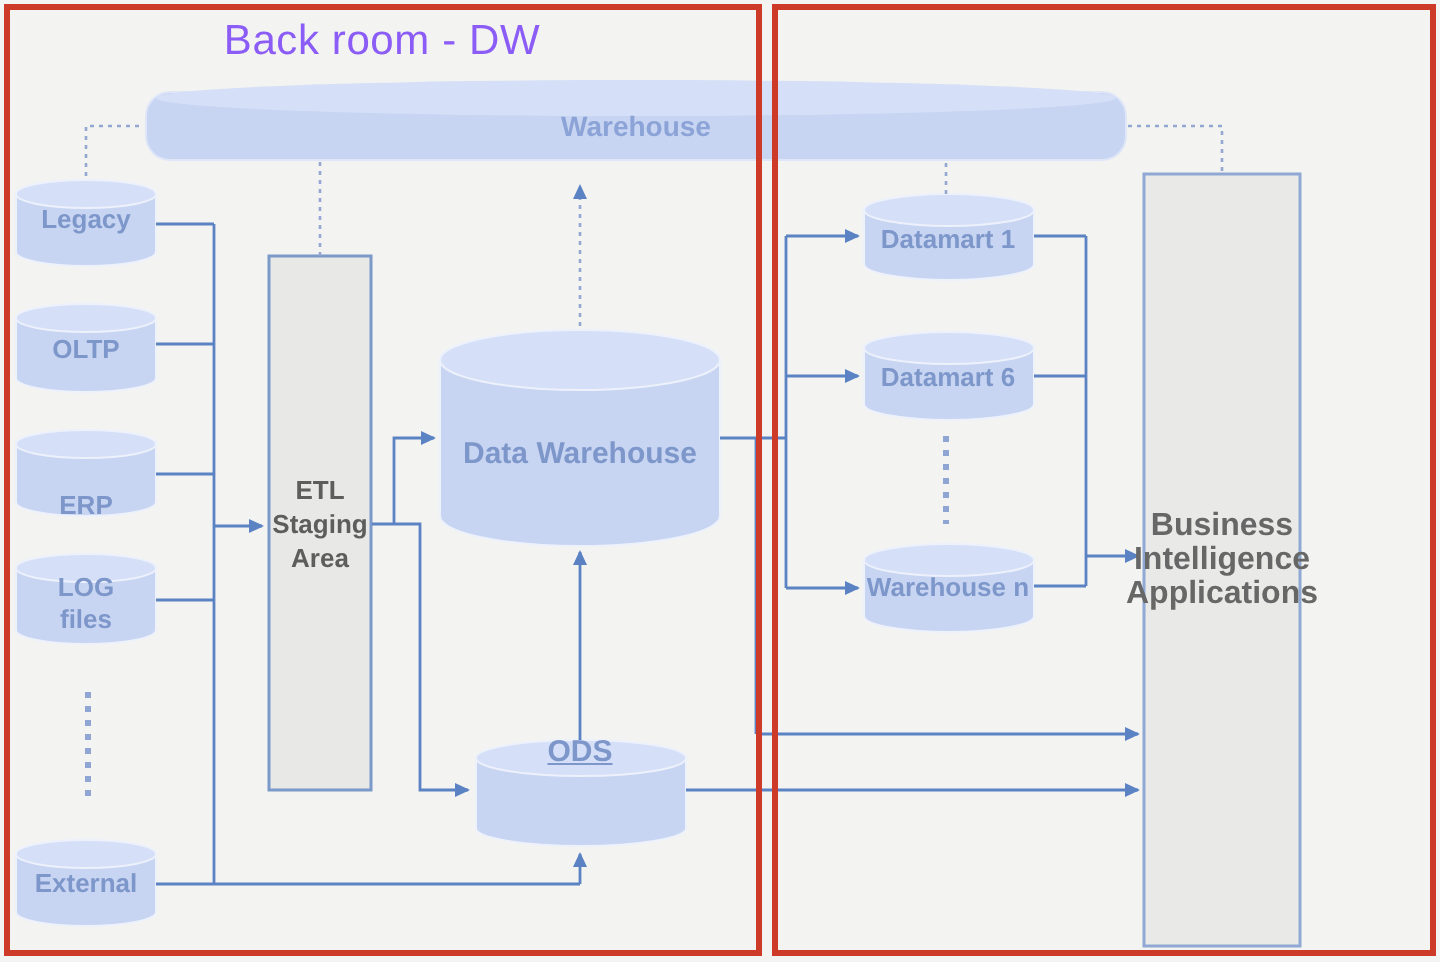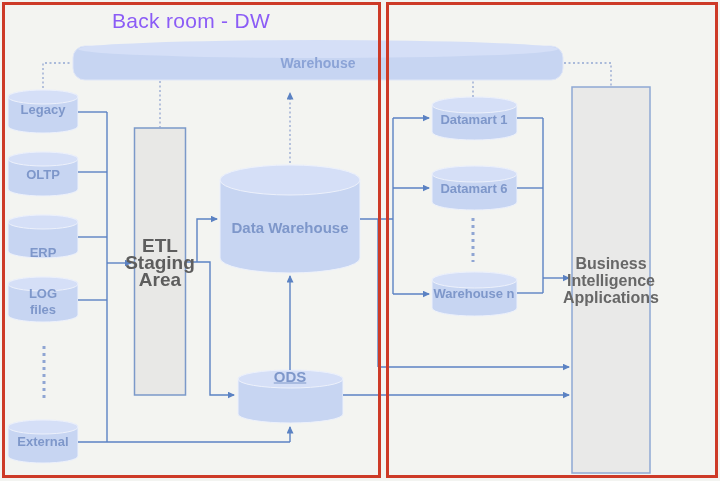--- a/index.html
+++ b/index.html
@@ -16,21 +16,21 @@
   .room-back{left:2px; top:2px; width:379px; height:476px;}
   .room-front{left:386px; top:2px; width:332px; height:476px;}
   .lbl{
     position:absolute; transform:translate(-50%,-50%);
     text-align:center; white-space:pre-line; z-index:3; pointer-events:none;
   }
   .room-title{font-size:21px; color:#8b5cf6; letter-spacing:.3px; z-index:6;}
   .node-lbl{font-size:13px; font-weight:bold; color:#7e97ca; line-height:16px;}
   .big-lbl{font-size:15px; font-weight:bold; color:#7e97ca;}
   .meta-lbl{font-size:14px; font-weight:bold; color:#8ba3d6;}
-  .etl-lbl{font-size:19px; font-weight:bold; color:#5d5d5d; line-height:17px;}
+  .etl-lbl{font-size:13px; font-weight:bold; color:#5d5d5d; line-height:17px;}
   .bi-lbl{font-size:16px; font-weight:bold; color:#676767; line-height:17px;}
 </style>
 </head>
 <body>
 
 <div class="stage">
 
   <svg width="720" height="481" viewBox="0 0 720 481">
     <defs>
       <marker id="ah" markerWidth="9" markerHeight="8" refX="6.5" refY="3.5" orient="auto" markerUnits="userSpaceOnUse">

